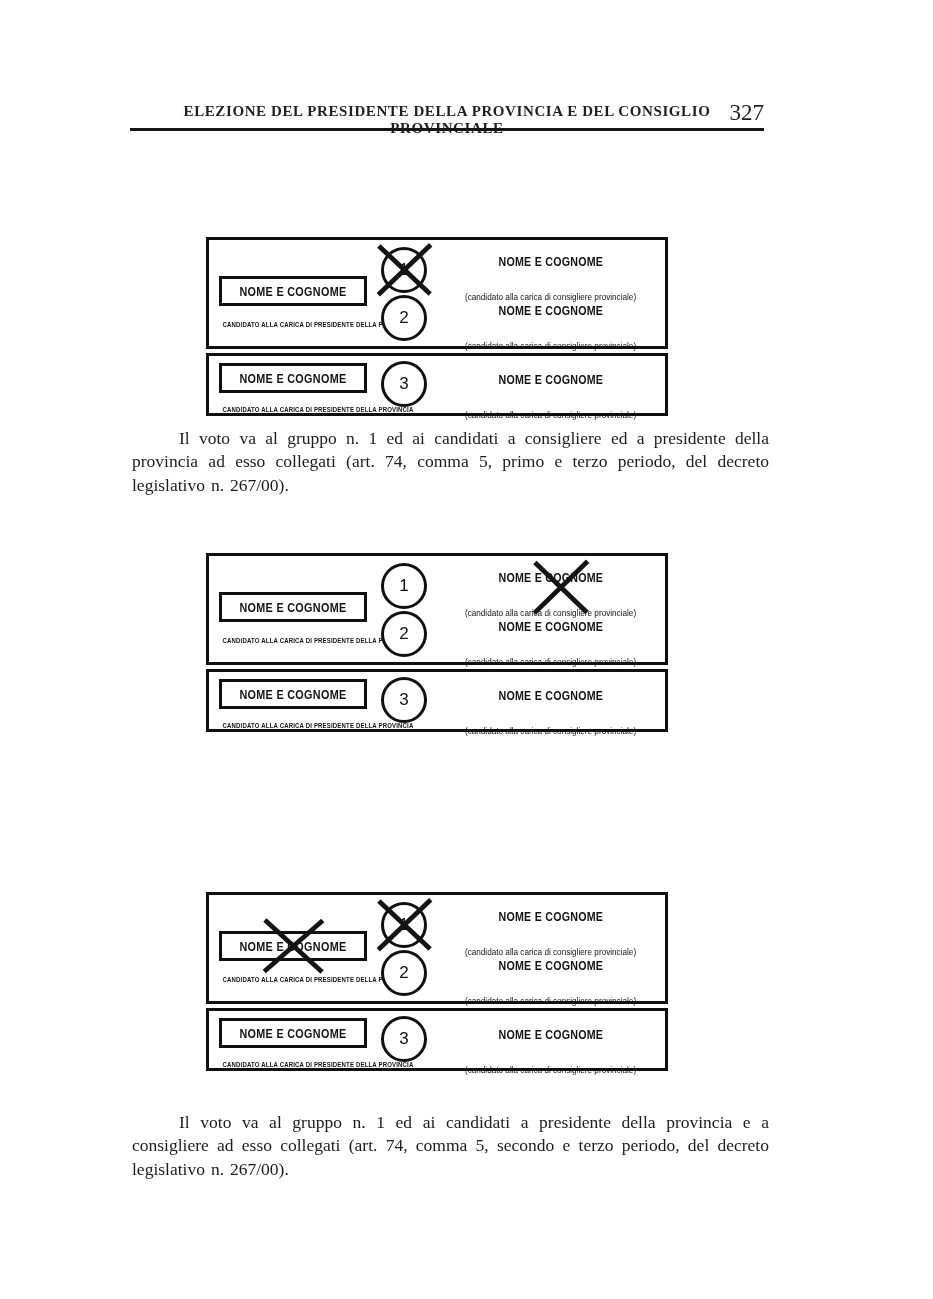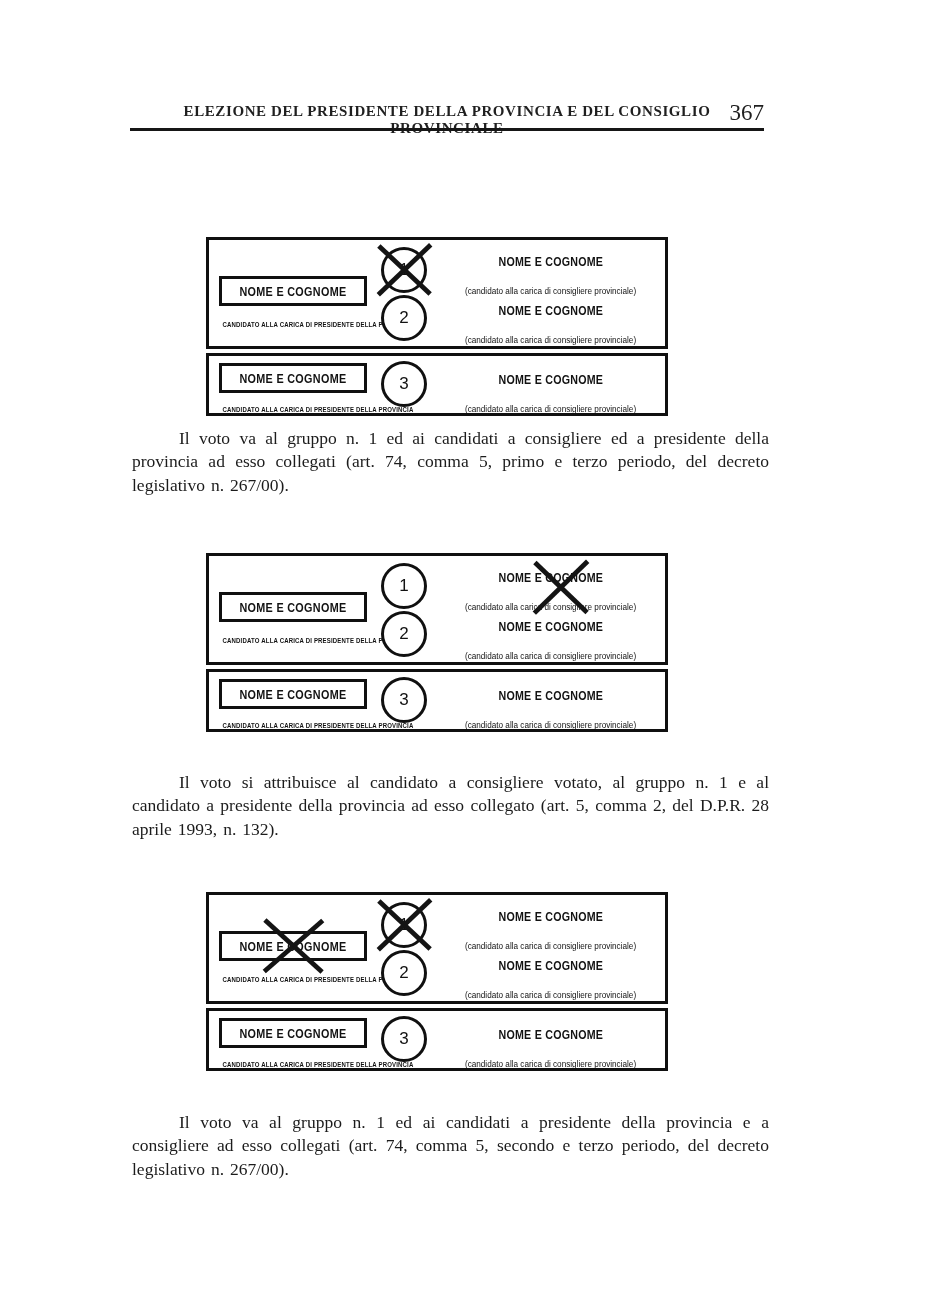--- a/index.html
+++ b/index.html
@@ -68,21 +68,21 @@
 
   .cand {
     position:absolute; left:242px; width:200px; text-align:center;
     font-family:"Liberation Sans", sans-serif; color:#121212;
   }
   .cand1 { top:12px; } .cand2 { top:61px; } .cand3 { top:14px; }
   .cand .cname span {
     display:inline-block; transform:scaleX(0.82); white-space:nowrap;
     font-weight:bold; font-size:13px; letter-spacing:0.3px;
   }
-  .cand .ccap { margin-top:10px; }
+  .cand .ccap { margin-top:16px; }
   .cand .ccap span {
     display:inline-block; transform:scaleX(0.86); white-space:nowrap;
     font-size:9.5px;
   }
 
   .xmark { position:absolute; overflow:visible; }
   .xmark line { stroke:#141414; stroke-width:4.8px; stroke-linecap:butt; }
   .x-circ1 { left:167px; top:2px;  width:57px; height:56px; }
   .x-cand1 { left:323px; top:3px;  width:58px; height:57px; }
   .x-pres  { left:52px;  top:22px; width:65px; height:58px; }
@@ -94,21 +94,21 @@
     text-indent:47px; word-spacing:1.6px; color:#1c1c1c;
   }
   .para-1 { top:427px; } .para-2 { top:771px; } .para-3 { top:1111px; }
 </style>
 </head>
 <body>
 
 <div class="page">
 
   <div class="header-title">ELEZIONE DEL PRESIDENTE DELLA PROVINCIA E DEL CONSIGLIO PROVINCIALE</div>
-  <div class="page-number">367</div>
+  <div class="page-number">327</div>
   <div class="header-rule"></div>
 
   <div class="ballot ballot-1">
     <div class="bsec bsec1">
       <div class="namebox">
         <span>NOME E COGNOME</span>
       </div>
       <div class="prescap">
         <span>CANDIDATO ALLA CARICA DI PRESIDENTE DELLA PROVINCIA</span>
       </div>
@@ -175,21 +175,20 @@
         <span>CANDIDATO ALLA CARICA DI PRESIDENTE DELLA PROVINCIA</span>
       </div>
       <div class="circ c3"><span>3</span></div>
       <div class="cand cand3">
         <div class="cname"><span>NOME E COGNOME</span></div>
         <div class="ccap"><span>(candidato alla carica di consigliere provinciale)</span></div>
       </div>
     </div>
   </div>
 
-  <p class="para para-2">Il voto si attribuisce al candidato a consigliere votato, al gruppo n. 1 e al candidato a presidente della provincia ad esso collegato (art. 5, comma 2, del D.P.R. 28 aprile 1993, n. 132).</p>
 
   <div class="ballot ballot-3">
     <div class="bsec bsec1">
       <div class="namebox">
         <span>NOME E COGNOME</span>
       </div>
       <div class="prescap">
         <span>CANDIDATO ALLA CARICA DI PRESIDENTE DELLA PROVINCIA</span>
       </div>
       <div class="circ c1"><span>1</span></div>

